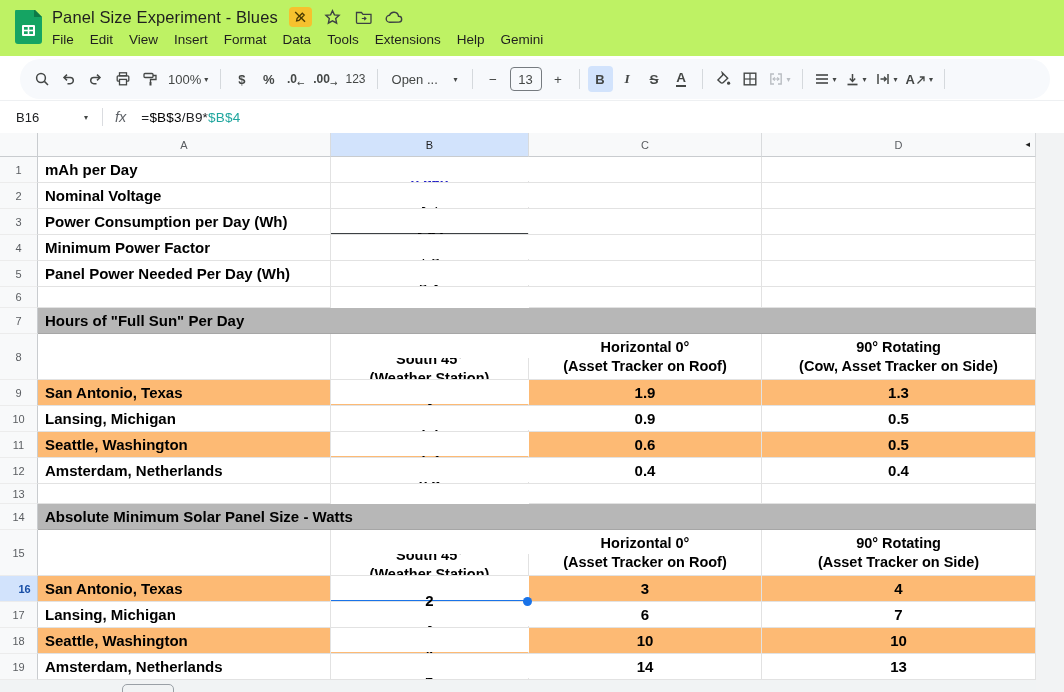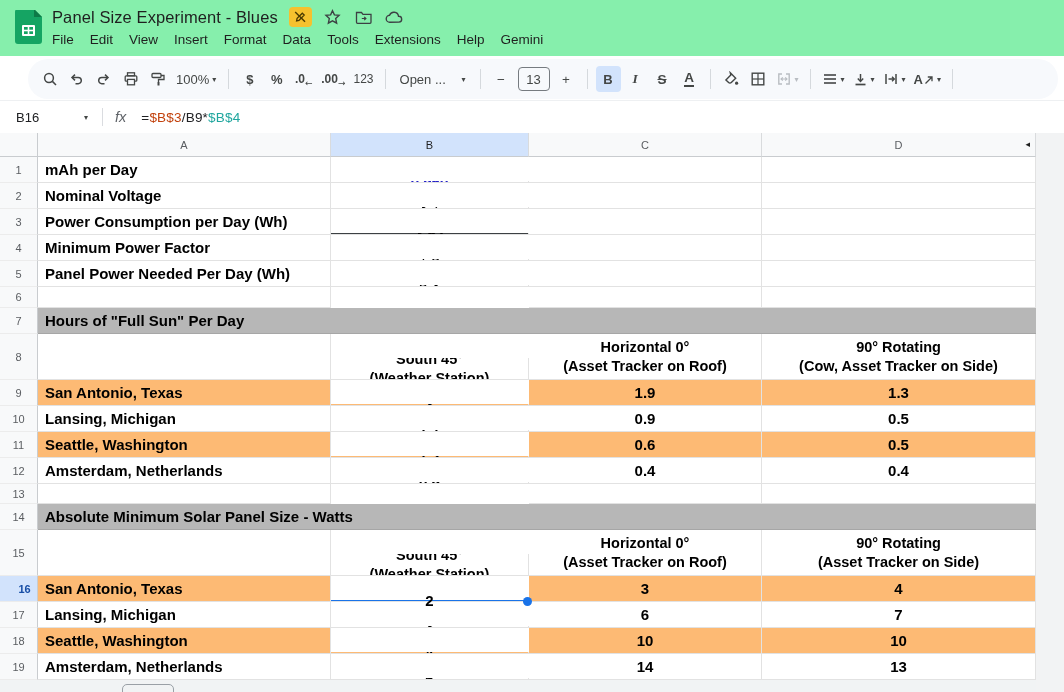--- a/index.html
+++ b/index.html
@@ -4,32 +4,32 @@
 <style>
   * { box-sizing: border-box; }
   html,body { margin:0; padding:0; }
   body {
     width:1064px; height:692px; position:relative; overflow:hidden;
     background:#ffffff; font-family:"Liberation Sans", sans-serif; color:#1f1f1f;
   }
   svg { display:block; }
 
   
-  .titlebar { position:absolute; top:0; left:0; width:1064px; height:56px; background:#86efac; display:flex; }
+  .titlebar { position:absolute; top:0; left:0; width:1064px; height:56px; background:#bef264; display:flex; }
   .logo-wrap { margin:10px 10px 0 15px; }
   .title-area { display:flex; flex-direction:column; padding-top:5px; }
   .title-row { display:flex; align-items:center; gap:11px; height:24px; }
   .doc-title { font-size:16.5px; color:#1f1f1f; letter-spacing:.1px; }
   .badge { width:23px; height:20px; background:#f6c12e; border-radius:4px; display:flex; align-items:center; justify-content:center; }
   .tb-ic { width:20px; height:20px; display:flex; align-items:center; justify-content:center; }
   .menubar { display:flex; margin-top:1px; margin-left:-8px; }
   .menubar span { font-size:13.5px; color:#1f1f1f; padding:2px 8px; border-radius:8px; cursor:default; }
 
   
-  .toolbar { position:absolute; top:58px; left:8px; width:896px; height:42px; background:#fff; }
+  .toolbar { position:absolute; top:58px; left:0; width:896px; height:42px; background:#fff; }
   .pill { position:absolute; left:20px; top:1px; width:1030px; height:40px; background:#f7f9fc; border-radius:20px;
           display:flex; align-items:center; padding:0 8px; color:#444746; }
   .tbtn { height:26px; min-width:25px; padding:0 3px; margin:0 1px; display:flex; align-items:center; justify-content:center;
           font-size:13.5px; border-radius:4px; color:#444746; }
   .tbtn.text { font-weight:bold; font-size:13px; }
   .dd { font-family:"DejaVu Sans", sans-serif; font-size:8px; color:#444746; margin-left:3px; }
   .divider { width:1px; height:20px; background:#d5d9dd; margin:0 7px; flex:0 0 1px; }
   .zoom-btn { font-size:13px; padding:0 4px; }
   .font-btn { width:78px; justify-content:space-between; font-size:13px; padding:0 6px; }
   .size-box { width:32px; height:24px; border:1px solid #767b80; border-radius:4px; display:flex; align-items:center; justify-content:center; font-size:13px; margin:0 3px; }
@@ -41,21 +41,21 @@
   .muted svg * { stroke:#b9bdc2 !important; }
   .dec-label { font-size:12px; font-weight:bold; letter-spacing:0; }
   .dec-arrow { font-family:"DejaVu Sans", sans-serif; font-size:9px; margin-top:7px; }
 
   
   .formulabar { position:absolute; top:100px; left:0; width:1064px; height:33px; background:#fff; display:flex; align-items:center; border-top:1px solid #eef0f2; }
   .namebox { width:72px; margin-left:16px; display:flex; align-items:center; justify-content:space-between; font-size:13px; color:#202124;gap:12px; }
   .fb-div { width:1px; height:18px; background:#dadce0; margin:0 12px 0 14px; }
   .fx { font-family:Liberation Sans, sans-serif; font-style:italic; font-size:14.5px; color:#5f6368; }
   .formula { margin-left:15px; font-size:13.5px; letter-spacing:.2px; color:#202124; }
-  .ref-o { color:#c2410c; } .ref-t { color:#1fa69e; }
+  .ref-o { color:#000000; } .ref-t { color:#1fa69e; }
 
   
   .grid { position:absolute; top:133px; left:0; width:1036px; background:#fff; }
   .hdr-row { display:flex; height:24px; }
   .corner { width:38px; background:#f8f9fa; border-right:1px solid #c9cccf; border-bottom:1px solid #c9cccf; }
   .colhdr { background:#f8f9fa; border-right:1px solid #d9dbdd; border-bottom:1px solid #c9cccf;
             display:flex; align-items:center; justify-content:center; font-size:11px; color:#5a5d61; position:relative; }
   .colhdr.sel { background:#d2e3fc; color:#1f1f1f; }
   .wA { width:293px; } .wB { width:198px; } .wC { width:233px; } .wD { width:274px; }
   .hid-ind { position:absolute; right:5px; top:6px; font-family:"DejaVu Sans", sans-serif; font-size:9px; color:#1f1f1f; }

